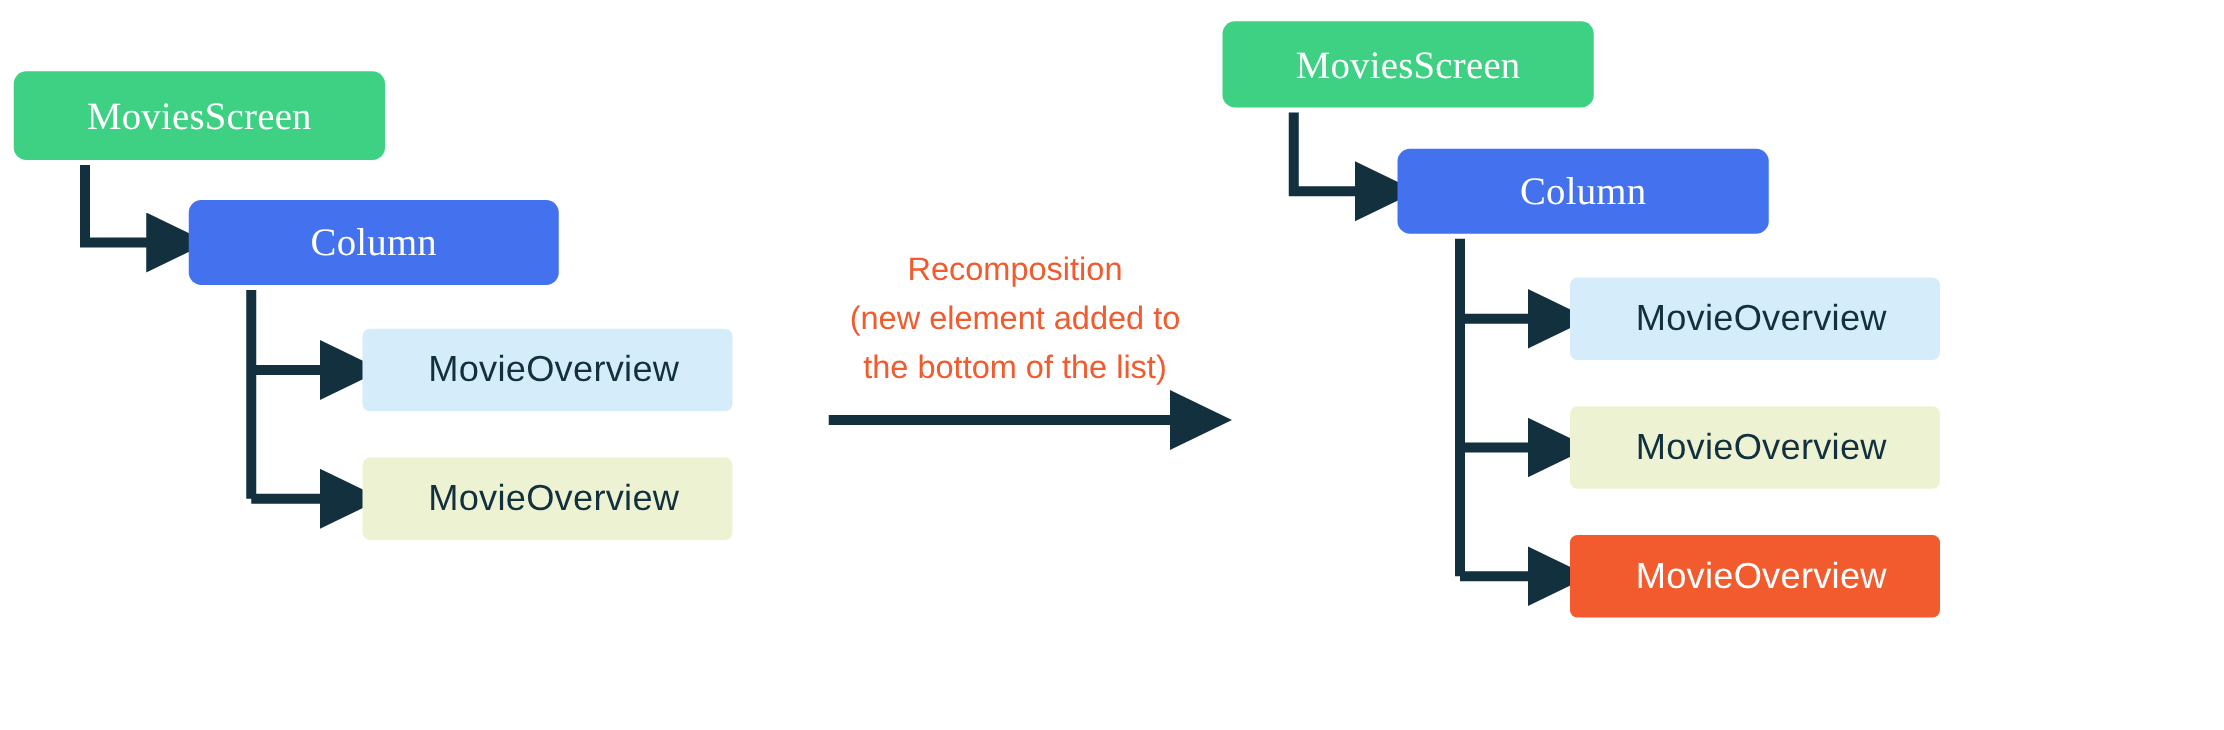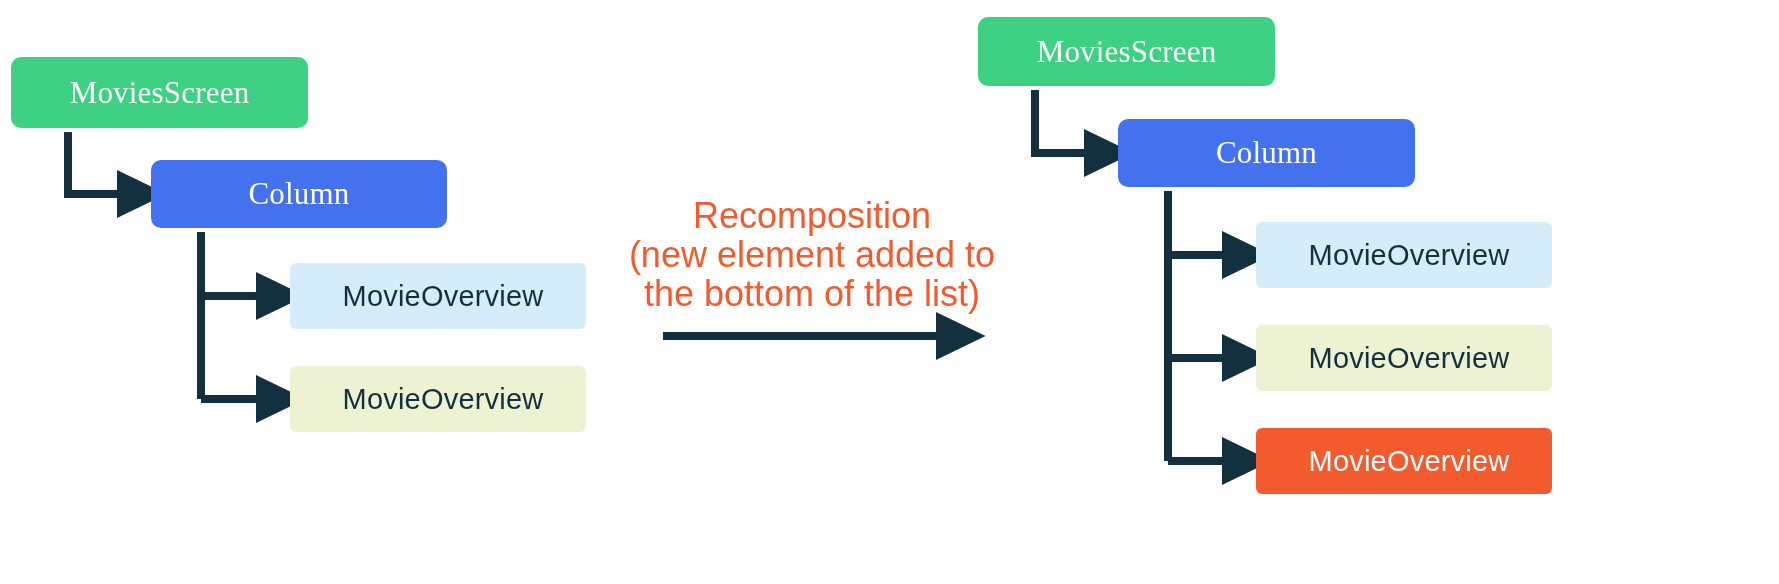--- a/index.html
+++ b/index.html
@@ -72,21 +72,21 @@
   }
 
   
   #center-label {
     position: absolute;
     left: 621px;
     top: 196px;
     width: 382px;
     text-align: center;
     color: var(--c-orange-text);
-    font-size: 36px;
+    font-size: 26px;
     line-height: 39px;
     white-space: pre-line;
   }
   #connectors { position: absolute; left: 0; top: 0; }
 </style>
 </head>
 <body>
 
 <div id="stage" style="background: rgb(255, 255, 255);">
 

